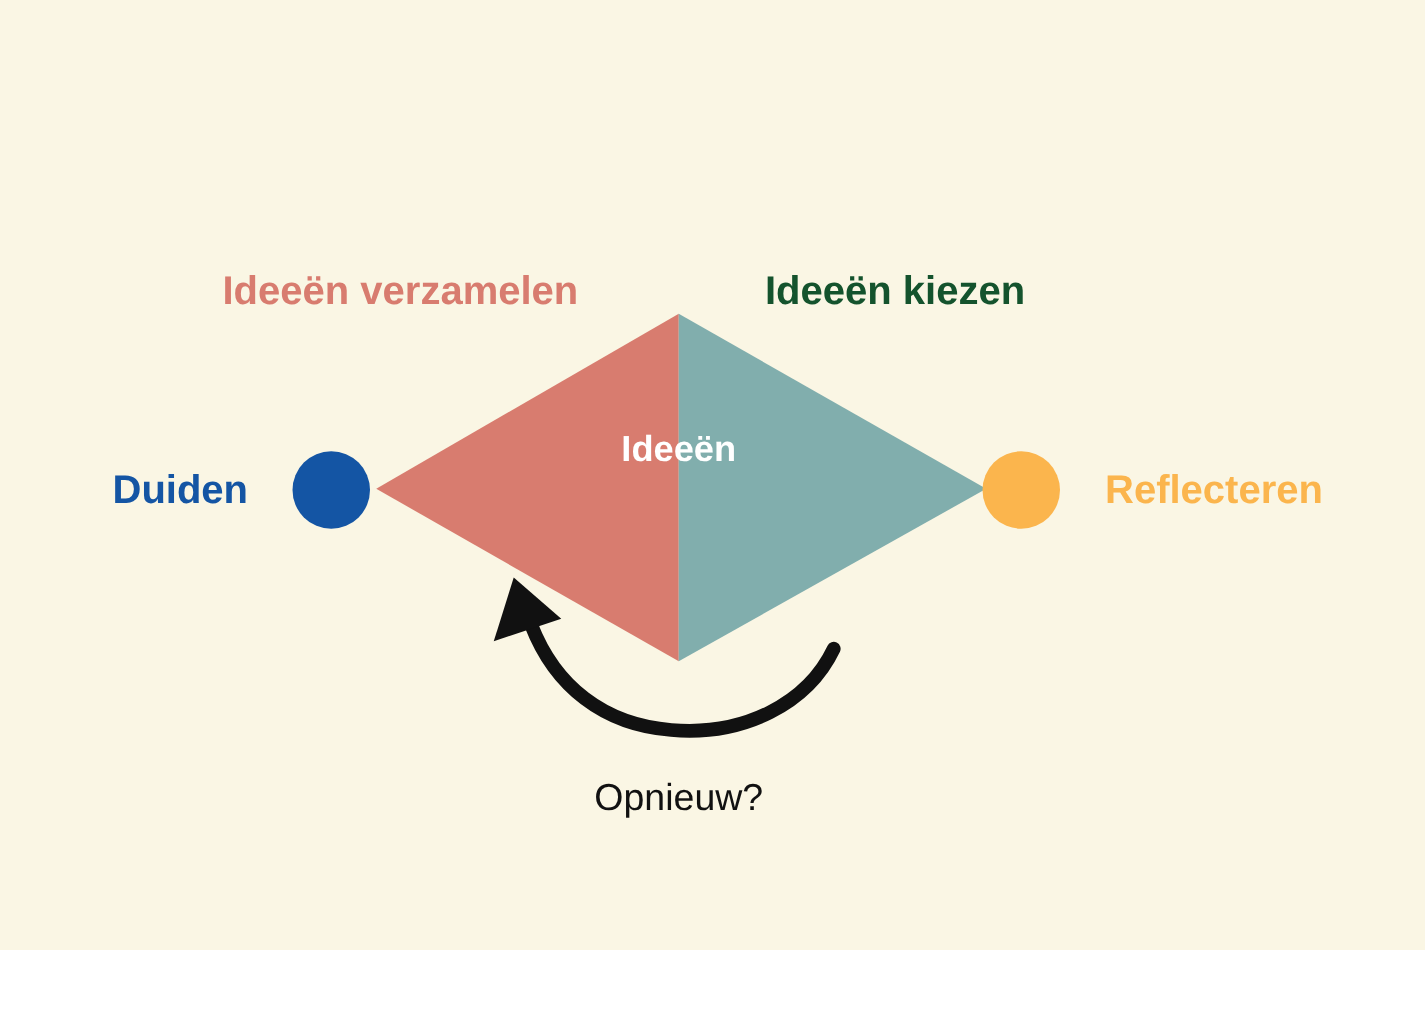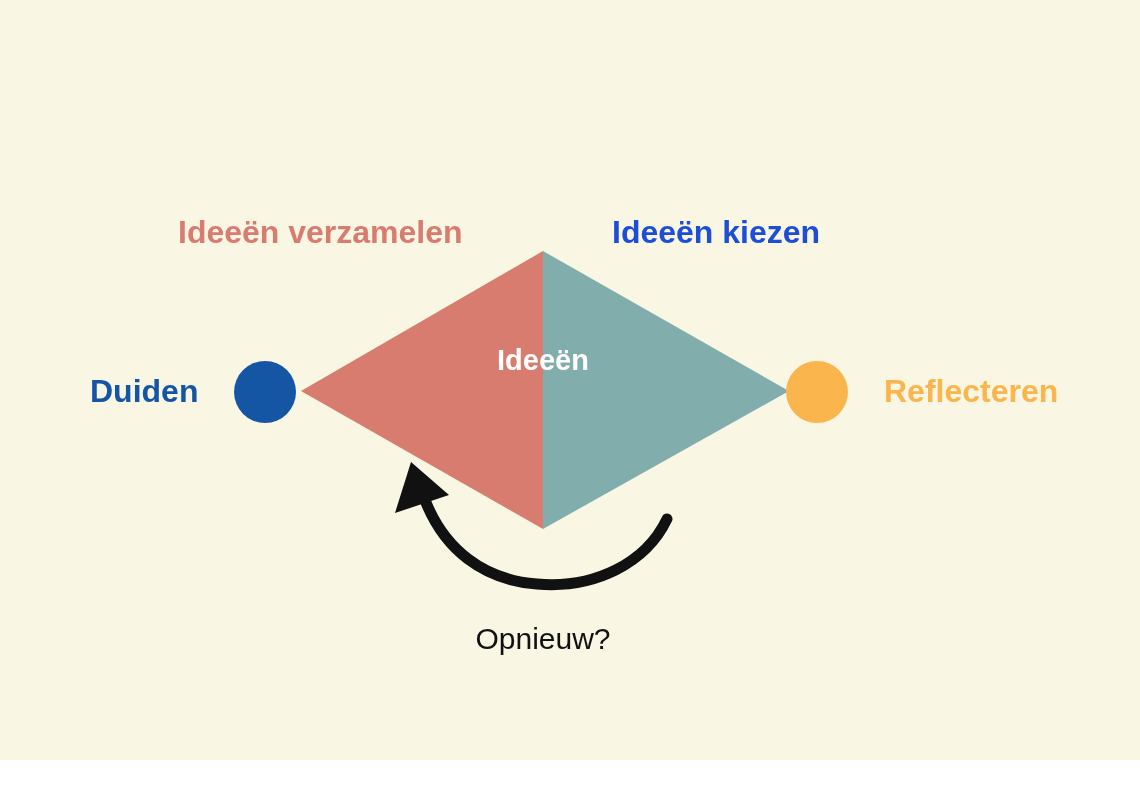--- a/index.html
+++ b/index.html
@@ -31,21 +31,21 @@
   .label-top-left {
     left: 178px;
     top: 214px;
     font-size: 32px;
     color: #D87C6F;
   }
   .label-top-right {
     left: 612px;
     top: 214px;
     font-size: 32px;
-    color: #1d4ed8;
+    color: #14532d;
   }
   .label-left {
     left: 90px;
     top: 373px;
     font-size: 32px;
     color: #1455A4;
   }
   .label-right {
     left: 884px;
     top: 373px;

